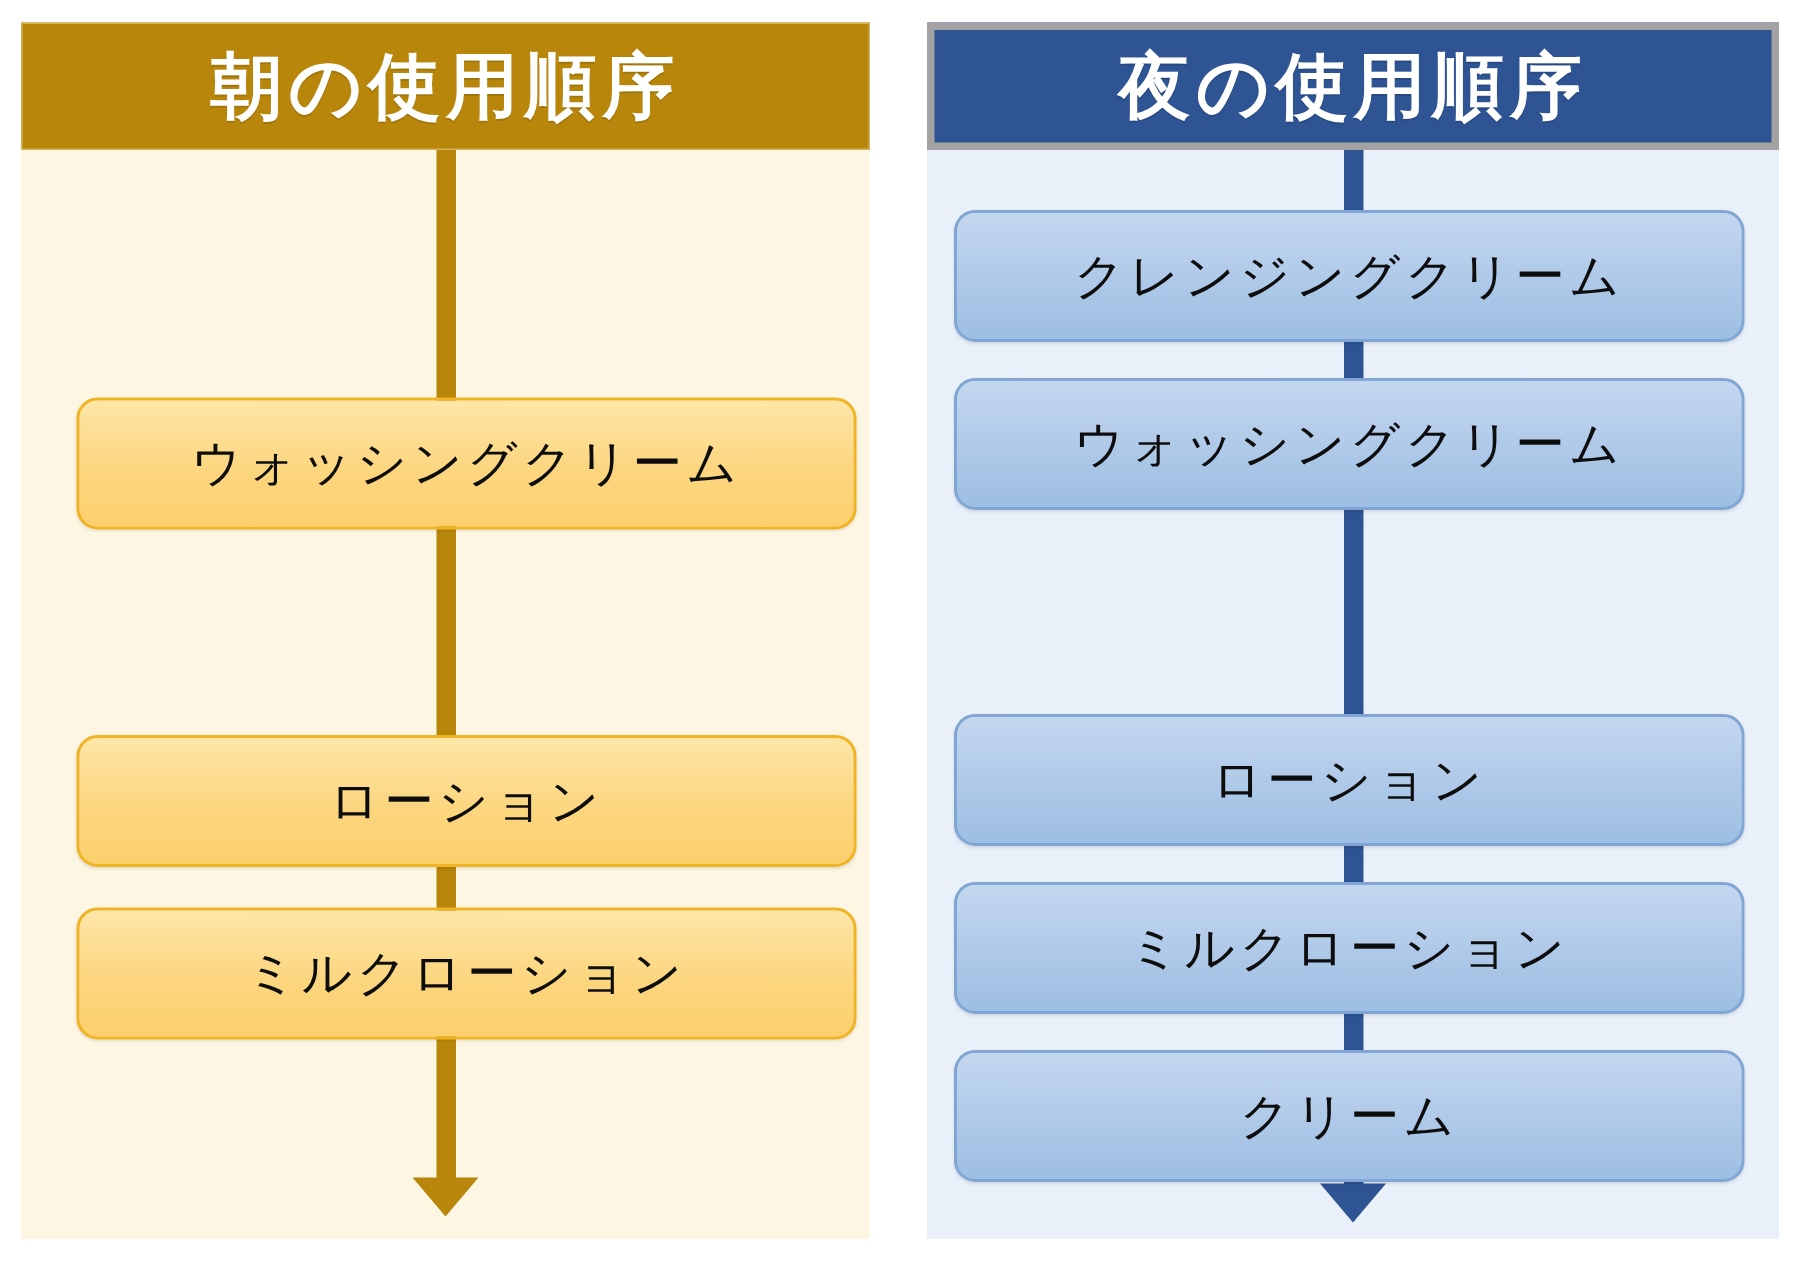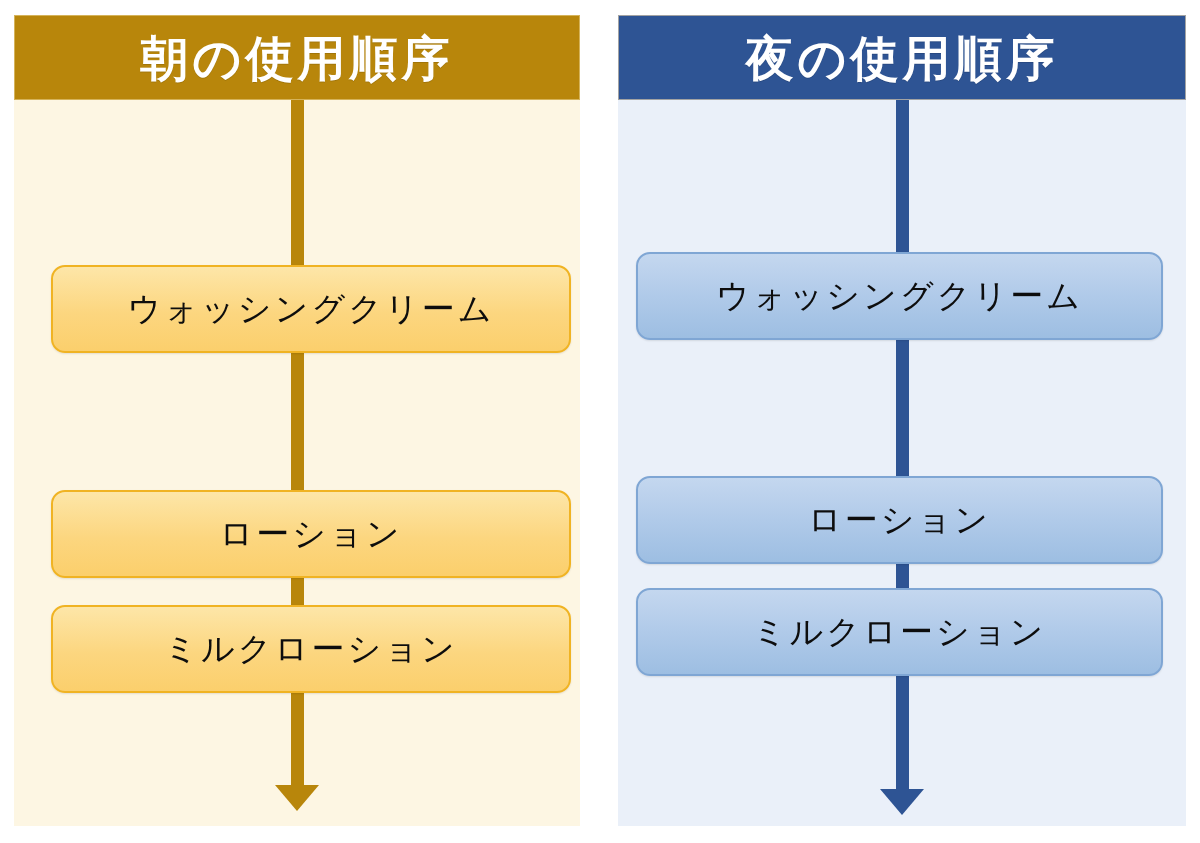--- a/index.html
+++ b/index.html
@@ -51,21 +51,21 @@
     align-items: center;
     justify-content: center;
     z-index: 4;
   }
   .panel-morning .panel-header {
     background: #b8860b;
     border: 1px solid #d5b35a;
   }
   .panel-night .panel-header {
     background: #2e5494;
-    border: 1px solid #a3a3a3;
+    border: 5px solid #a3a3a3;
   }
   .panel-title {
     color: #ffffff;
     font-size: 48px;
     font-weight: 700;
     letter-spacing: 4px;
     line-height: 1;
     white-space: nowrap;
     text-shadow: 0 1px 0 rgba(0,0,0,0.12);
   }
@@ -182,26 +182,32 @@
   <div class="panel panel-night">
 
     <div class="panel-header">
       <span class="panel-title">夜の使用順序</span>
     </div>
 
     <div class="connector connector-night"></div>
     <div class="arrow-head arrow-night"></div>
 
     <div class="steps">
+      <div class="step-box step-night" style="top:125px">
+        <span>クレンジングクリーム</span>
+      </div>
       <div class="step-box step-night" style="top:237px">
         <span>ウォッシングクリーム</span>
       </div>
       <div class="step-box step-night" style="top:461px">
         <span>ローション</span>
       </div>
       <div class="step-box step-night" style="top:573px">
         <span>ミルクローション</span>
       </div>
+      <div class="step-box step-night" style="top:685px">
+        <span>クリーム</span>
+      </div>
     </div>
 
   </div>
 
 </div>
 
 </body></html>

